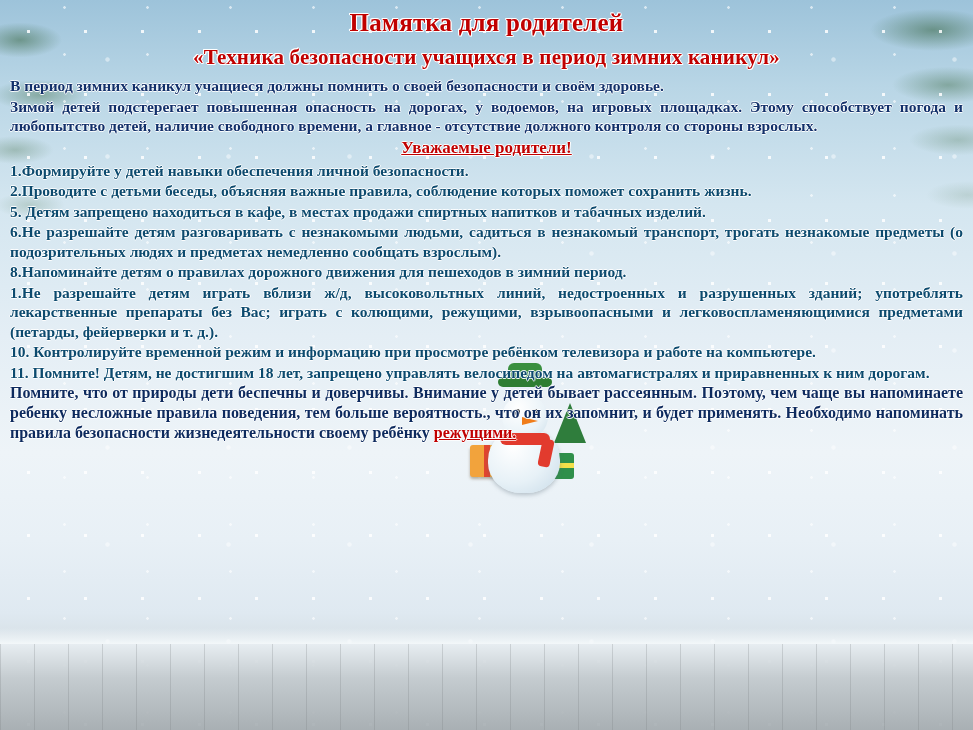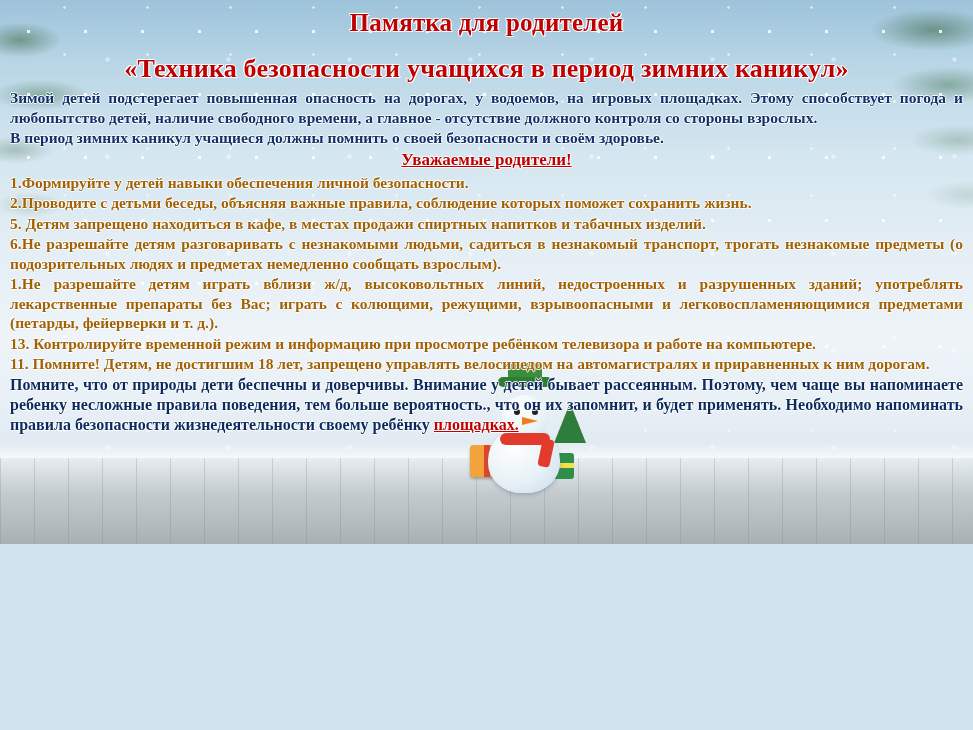--- a/index.html
+++ b/index.html
@@ -10,21 +10,21 @@
     width: 973px;
     height: 730px;
     font-family: "Liberation Serif", serif;
     background: #cfe3ef;
     overflow: hidden;
   }
 
   #poster {
     position: relative;
     width: 973px;
-    height: 544px;
+    height: 730px;
     overflow: hidden;
   }
 
   
   .bg {
     position: absolute;
     inset: 0;
     background:
       linear-gradient(180deg,#9dc3da 0%, #b9d6e6 12%, #d4e6f0 28%, #e4eef5 46%, #eef4f8 62%, #e8f0f6 74%, #dfe9f1 84%, #cdd6da 92%, #b9bfc2 100%);
   }
@@ -197,23 +197,23 @@
     text-shadow:
       1px 0 0 #ffffff, -1px 0 0 #ffffff, 0 1px 0 #ffffff, 0 -1px 0 #ffffff,
       1px 1px 0 #ffffff, -1px -1px 0 #ffffff;
   }
   .title1 {
     font-size: 25px;
     line-height: 30px;
     margin-top: 4px;
   }
   .title2 {
-    font-size: 26px;
+    font-size: 21px;
     line-height: 30px;
-    margin-top: 16px;
+    margin-top: 4px;
     margin-bottom: 4px;
   }
 
   p.para {
     margin: 0 0 1px 0;
     font-size: 15.5px;
     line-height: 19.5px;
     font-weight: bold;
     color: #12306a;
     text-align: justify;
@@ -232,21 +232,21 @@
     margin: 2px 0 3px 0;
     text-shadow:
       1px 0 0 #ffffff, -1px 0 0 #ffffff, 0 1px 0 #ffffff, 0 -1px 0 #ffffff;
   }
 
   .list p {
     margin: 0 0 1px 0;
     font-size: 15.5px;
     line-height: 19.5px;
     font-weight: bold;
-    color: #a16207;
+    color: #0c4a6e;
     text-align: justify;
     text-shadow:
       .8px 0 0 rgba(255,255,255,.95), -.8px 0 0 rgba(255,255,255,.95),
       0 .8px 0 rgba(255,255,255,.95), 0 -.8px 0 rgba(255,255,255,.95);
   }
 
   .closing p {
     margin: 0 0 1px 0;
     font-size: 16px;
     line-height: 20px;
@@ -288,33 +288,34 @@
     <div class="nose"></div>
     <div class="scarf"></div>
     <div class="scarf-tail"></div>
   </div>
 
   <div class="content">
 
     <div class="title1">Памятка для родителей</div>
     <div class="title2">«Техника безопасности учащихся в период зимних каникул»</div>
 
+    <p class="para">В период зимних каникул учащиеся должны помнить о своей безопасности и своём здоровье.</p>
     <p class="para just">Зимой детей подстерегает повышенная опасность на дорогах, у водоемов, на игровых площадках.  Этому способствует погода и любопытство детей, наличие свободного времени, а главное - отсутствие должного контроля со стороны взрослых.</p>
-    <p class="para">В период зимних каникул учащиеся должны помнить о своей безопасности и своём здоровье.</p>
 
     <div class="subhead">Уважаемые родители!</div>
 
     <div class="list">
       <p>1.Формируйте у детей навыки обеспечения личной безопасности.</p>
       <p>2.Проводите с детьми беседы, объясняя важные правила, соблюдение которых поможет сохранить жизнь.</p>
       <p>5. Детям запрещено находиться в кафе, в местах продажи спиртных напитков и табачных изделий.</p>
       <p>6.Не разрешайте детям разговаривать с незнакомыми людьми, садиться в незнакомый транспорт, трогать незнакомые предметы (о подозрительных людях и предметах немедленно сообщать взрослым).</p>
+      <p>8.Напоминайте детям о правилах дорожного движения для пешеходов в зимний период.</p>
       <p>1.Не разрешайте детям играть вблизи ж/д, высоковольтных линий, недостроенных и разрушенных зданий; употреблять лекарственные препараты без Вас; играть с колющими, режущими, взрывоопасными и легковоспламеняющимися предметами (петарды, фейерверки и т. д.).</p>
-      <p>13. Контролируйте временной режим и информацию при просмотре ребёнком телевизора и работе на компьютере.</p>
+      <p>10. Контролируйте временной режим и информацию при просмотре ребёнком телевизора и работе на компьютере.</p>
       <p>11. Помните! Детям, не достигшим 18 лет, запрещено управлять велосипедом на автомагистралях и приравненных к ним дорогам.</p>
     </div>
 
     <div class="closing">
-      <p><span>Помните, что от природы дети беспечны и доверчивы. Внимание у детей бывает рассеянным. Поэтому, чем чаще вы напоминаете ребенку несложные правила поведения, тем больше вероятность., что он их запомнит, и будет применять. Необходимо напоминать правила безопасности жизнедеятельности своему ребёнку </span><span class="daily">площадках.</span></p>
+      <p><span>Помните, что от природы дети беспечны и доверчивы. Внимание у детей бывает рассеянным. Поэтому, чем чаще вы напоминаете ребенку несложные правила поведения, тем больше вероятность., что он их запомнит, и будет применять. Необходимо напоминать правила безопасности жизнедеятельности своему ребёнку </span><span class="daily">режущими.</span></p>
     </div>
 
   </div>
 </div>
 
 </body></html>

